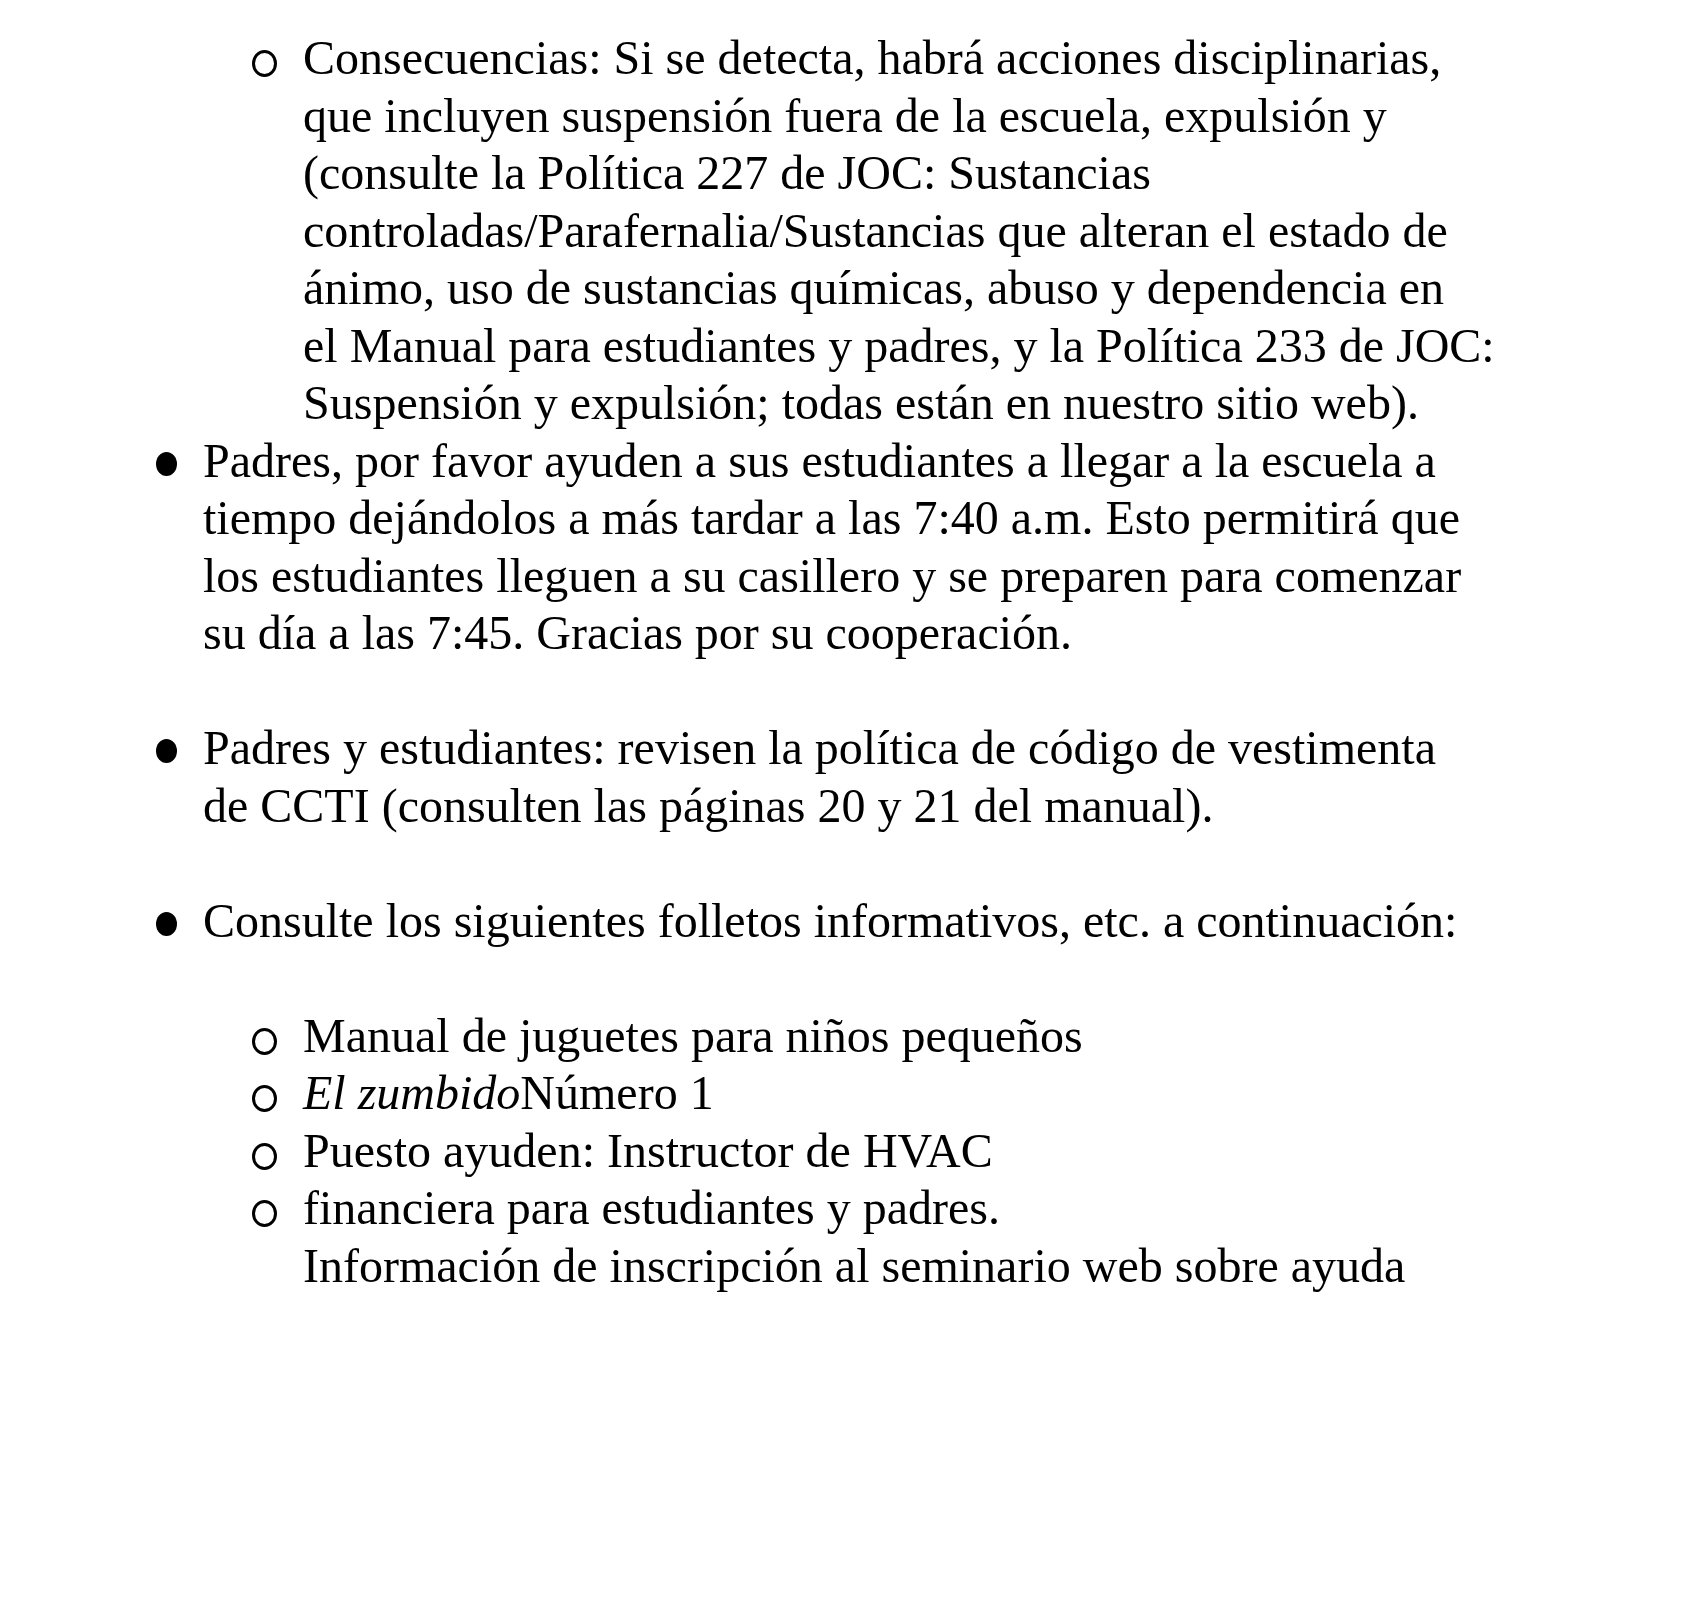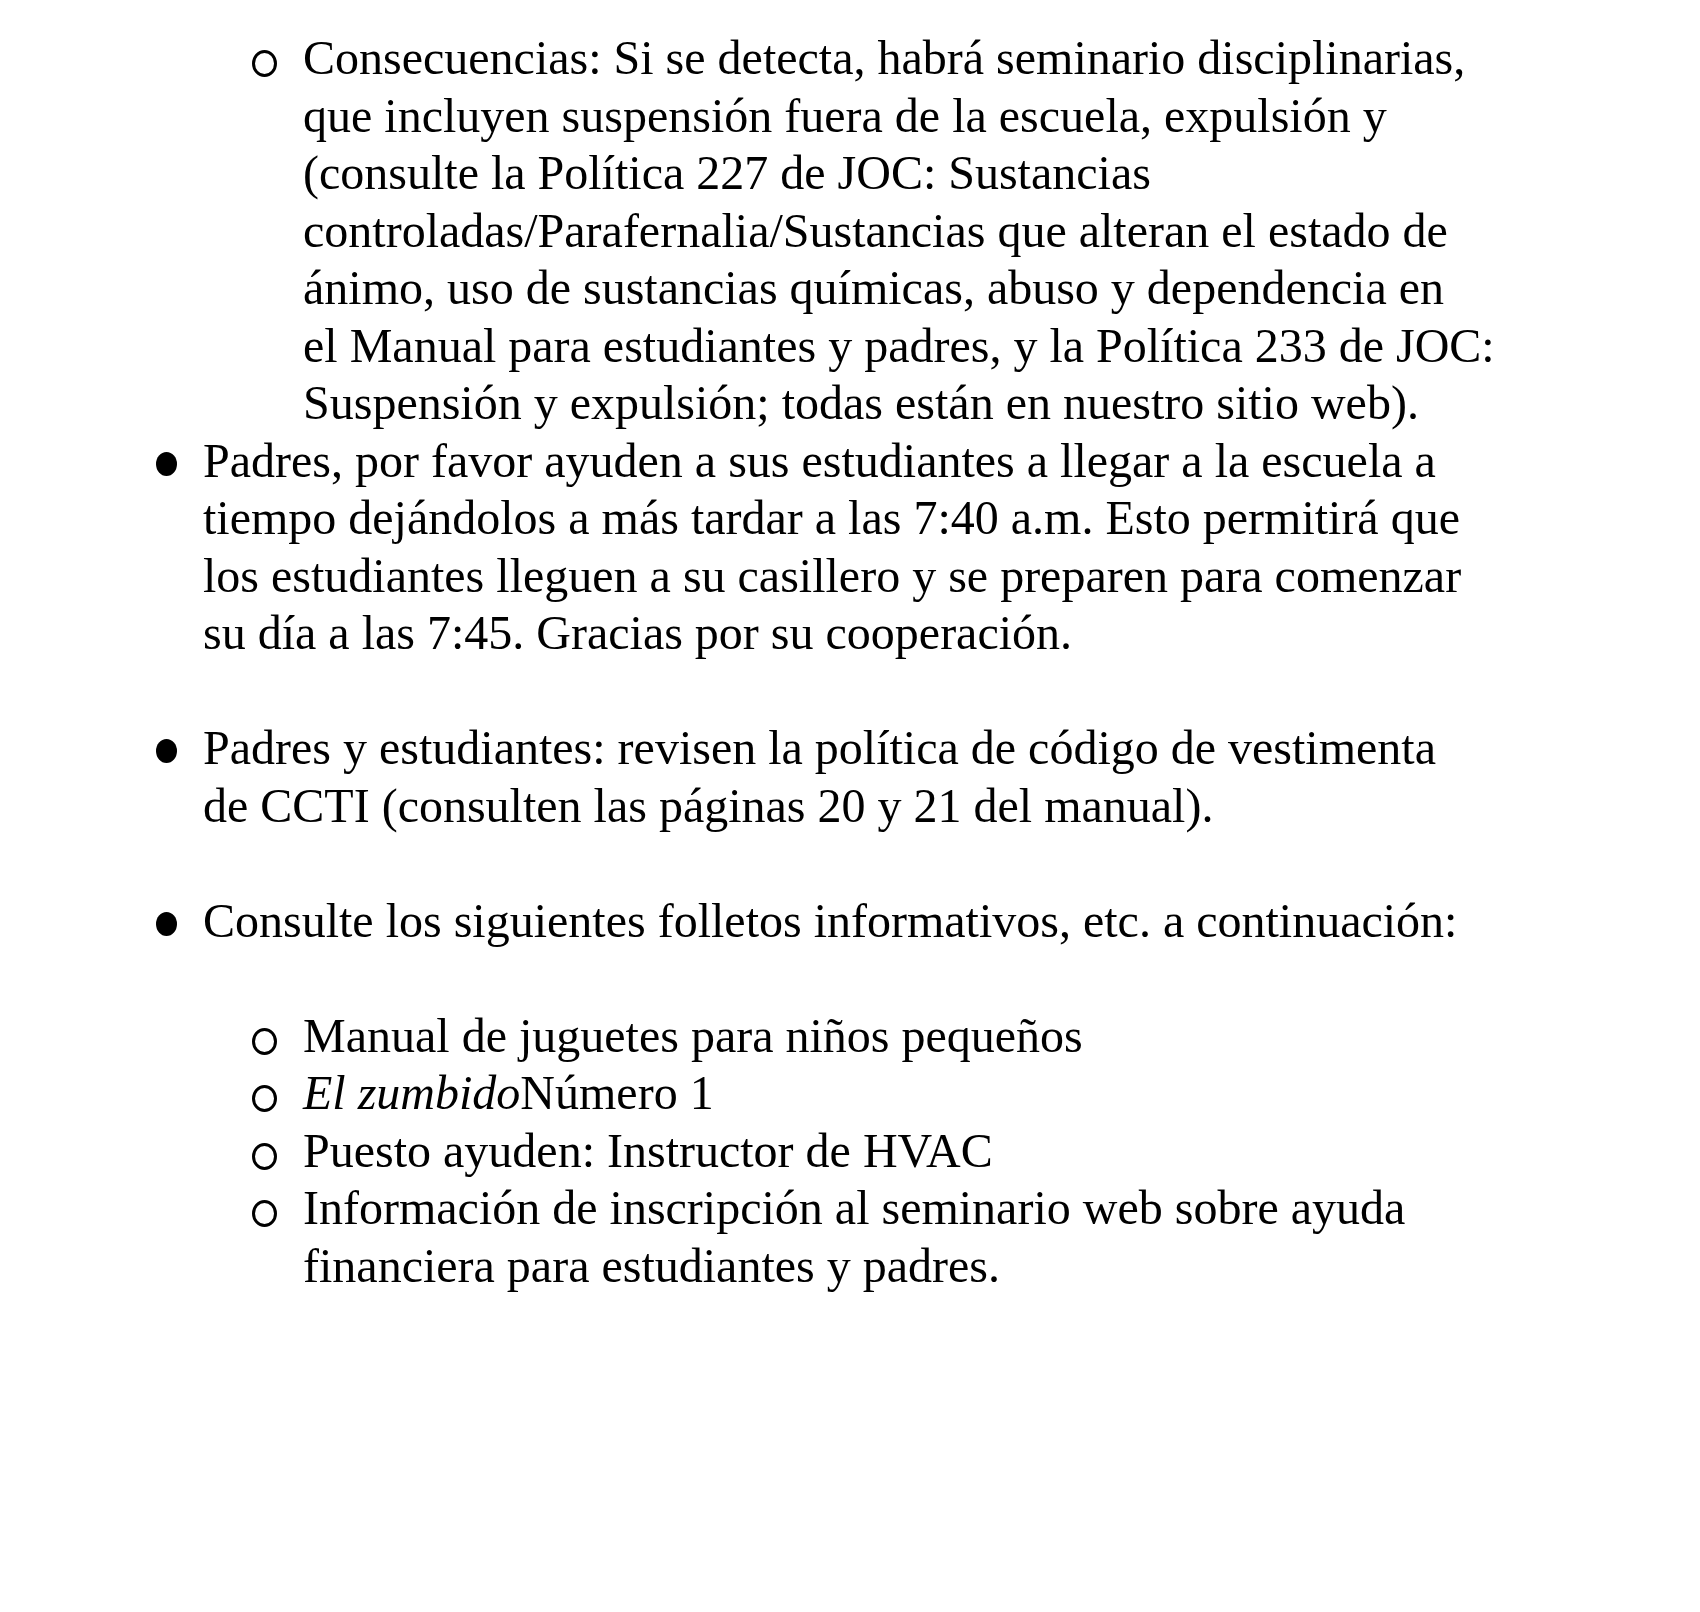--- a/index.html
+++ b/index.html
@@ -56,21 +56,21 @@
   .italic { font-style: italic; }
 </style>
 </head>
 <body>
 
 <div class="page">
 
   <ul class="list block">
     <li class="item sub-item">
       <span class="marker circle"></span>
-      <div class="line">Consecuencias: Si se detecta, habrá seminario disciplinarias,</div>
+      <div class="line">Consecuencias: Si se detecta, habrá acciones disciplinarias,</div>
       <div class="line">que incluyen suspensión fuera de la escuela, expulsión y</div>
       <div class="line">(consulte la Política 227 de JOC: Sustancias</div>
       <div class="line">controladas/Parafernalia/Sustancias que alteran el estado de</div>
       <div class="line">ánimo, uso de sustancias químicas, abuso y dependencia en</div>
       <div class="line">el Manual para estudiantes y padres, y la Política 233 de JOC:</div>
       <div class="line">Suspensión y expulsión; todas están en nuestro sitio web).</div>
     </li>
   </ul>
 
   <ul class="list">
@@ -100,18 +100,18 @@
     <li class="item sub-item">
       <span class="marker circle"></span>
       <div class="line"><span class="italic">El zumbido</span><span>Número 1</span></div>
     </li>
     <li class="item sub-item">
       <span class="marker circle"></span>
       <div class="line">Puesto ayuden: Instructor de HVAC</div>
     </li>
     <li class="item sub-item">
       <span class="marker circle"></span>
+      <div class="line">financiera para estudiantes y padres.</div>
       <div class="line">Información de inscripción al seminario web sobre ayuda</div>
-      <div class="line">financiera para estudiantes y padres.</div>
     </li>
   </ul>
 
 </div>
 
 </body></html>

